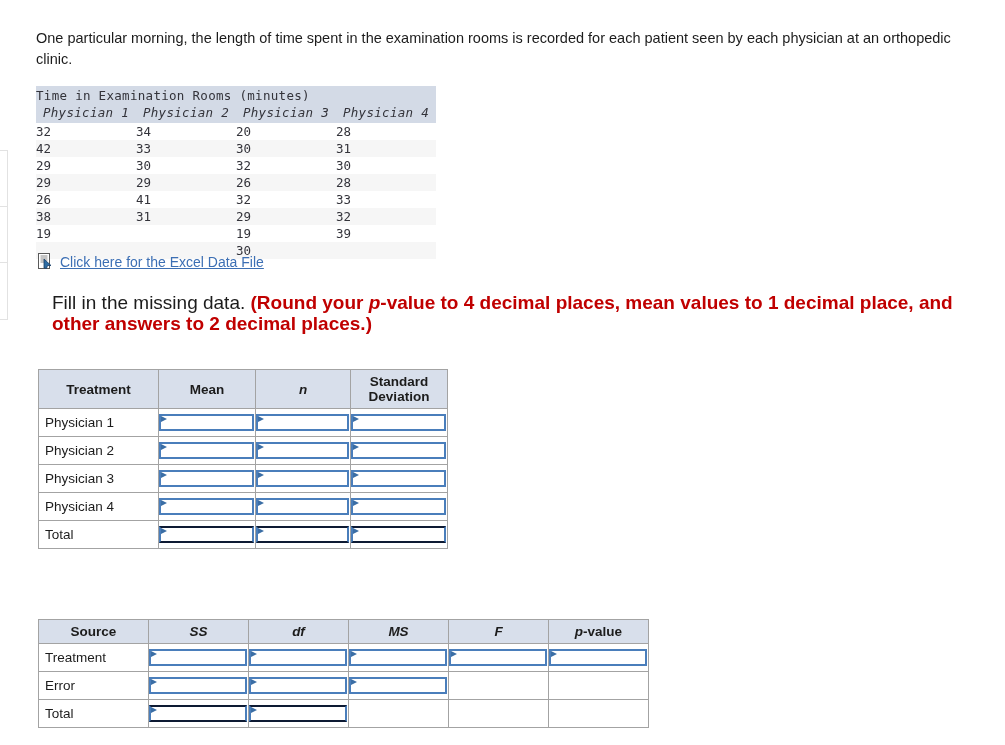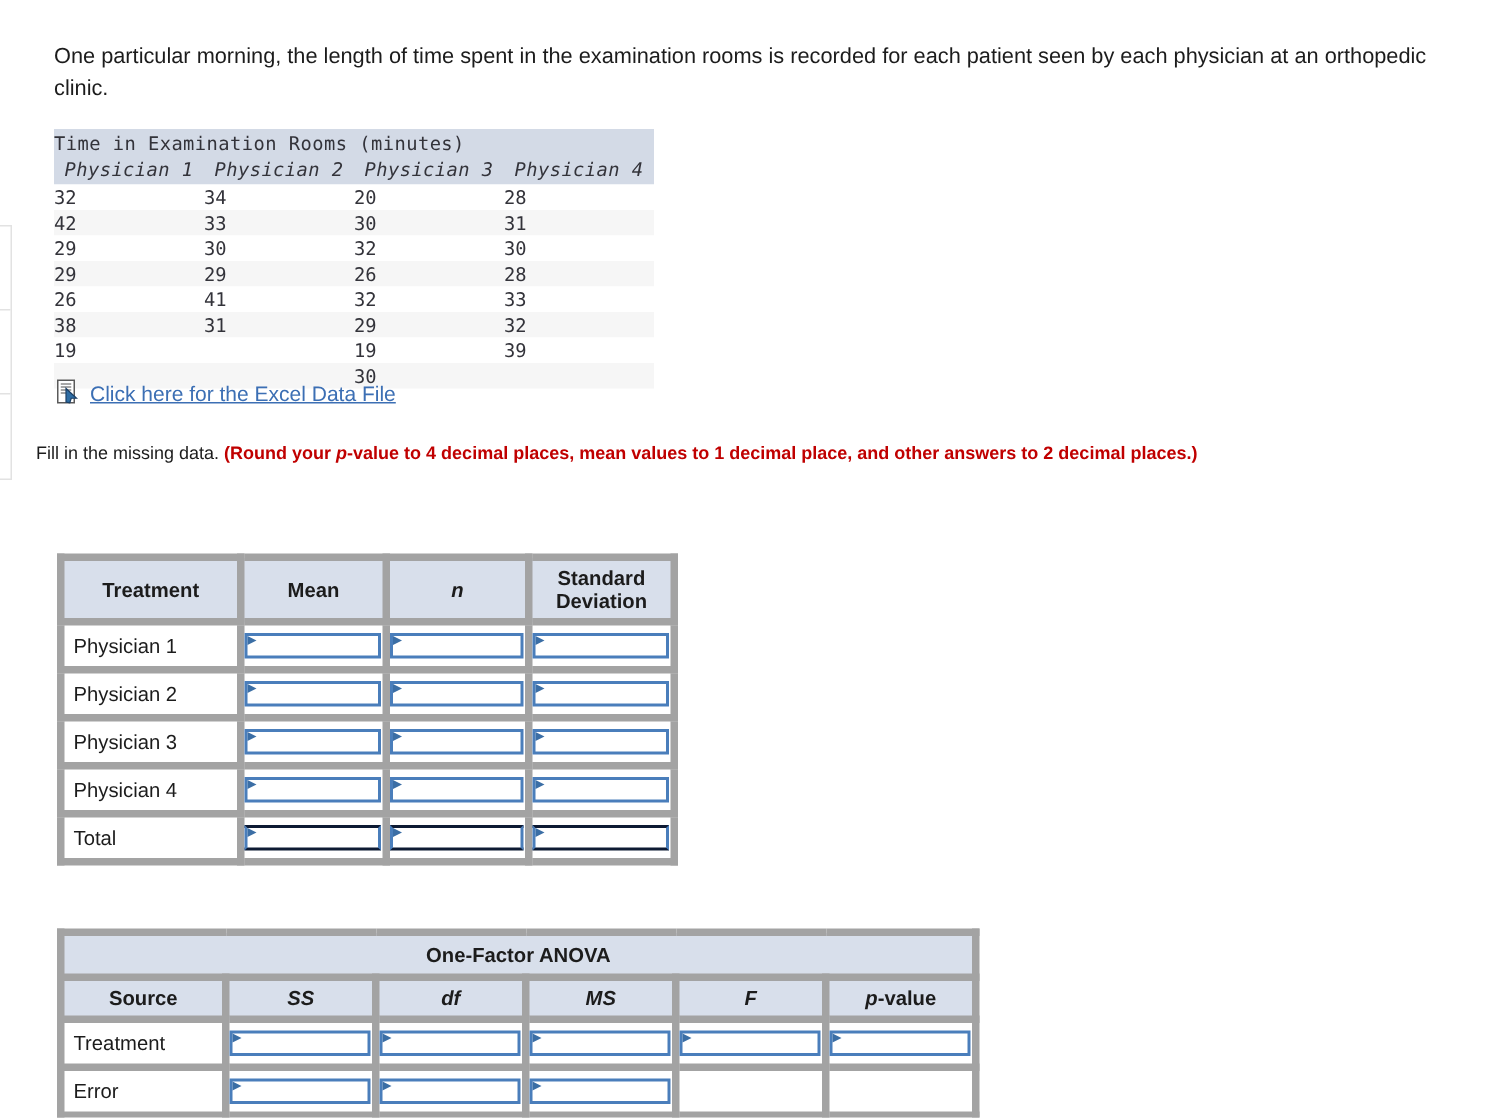--- a/index.html
+++ b/index.html
@@ -97,43 +97,43 @@
   #excel-link {
     font-size: 14px;
     color: #3c6fb4;
     text-decoration: underline;
     cursor: pointer;
   }
 
   
   #instruction {
     position: absolute;
-    left: 24px;
+    left: 52px;
     top: 292px;
     width: 930px;
-    font-size: 12px;
+    font-size: 19px;
     line-height: 21px;
     color: #1c1c1c;
   }
   #instruction .emph {
     color: #c00000;
     font-weight: bold;
   }
   #instruction .emph i { font-style: italic; }
 
   
   .ans-table {
     position: absolute;
     border-collapse: collapse;
     font-size: 13.5px;
     color: #1c1c1c;
     table-layout: fixed;
   }
   .ans-table th, .ans-table td {
-    border: 5px solid #a3a3a3;
+    border: 1px solid #a3a3a3;
     padding: 0;
     margin: 0;
   }
   .ans-table th {
     background: #d8dfeb;
     font-weight: bold;
     text-align: center;
     line-height: 15px;
     padding: 4px 2px;
   }
@@ -378,23 +378,20 @@
     <colgroup>
       <col class="a1">
         <col class="a2">
         <col class="a3">
         <col class="a4">
         <col class="a5">
         <col class="a6">
     </colgroup>
     <thead>
       <tr>
-        <th colspan="6" class="span-title">One-Factor ANOVA</th>
-      </tr>
-      <tr>
         <th>Source</th>
         <th class="italic-h">SS</th>
         <th class="italic-h">df</th>
         <th class="italic-h">MS</th>
         <th class="italic-h">F</th>
         <th><i>p</i><span>-value</span></th>
       </tr>
     </thead>
     <tbody>
       <tr>

